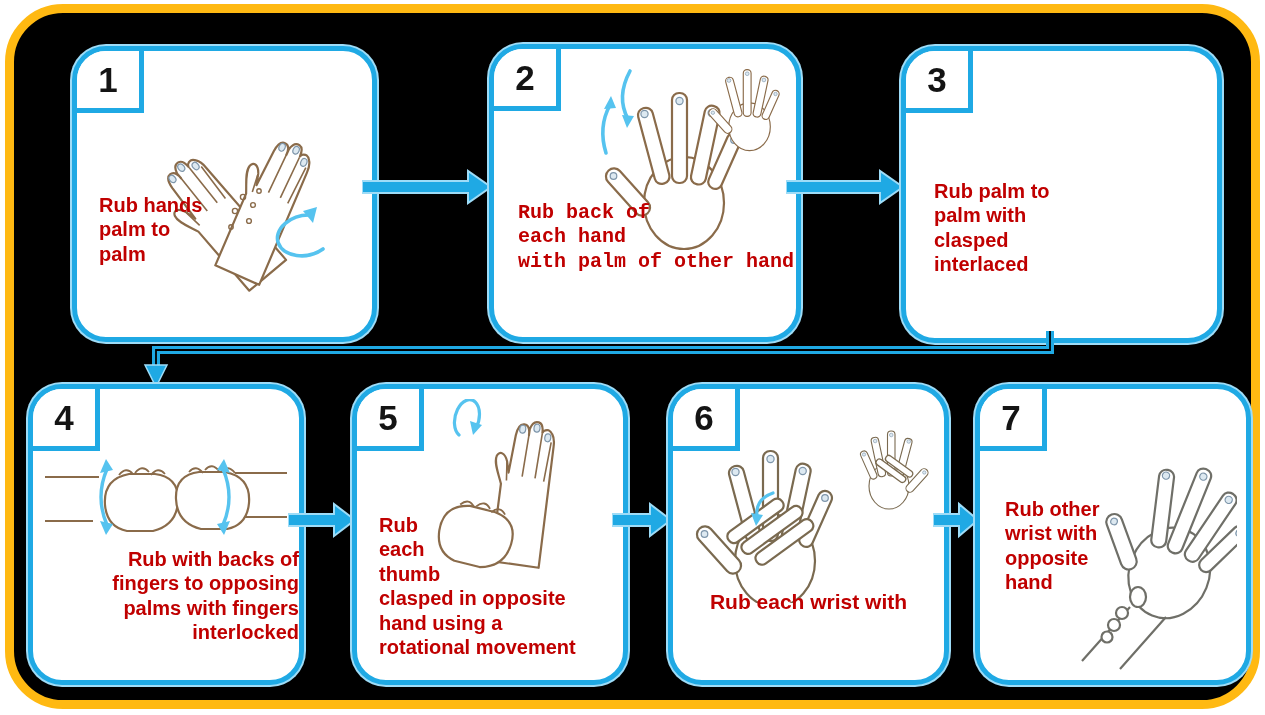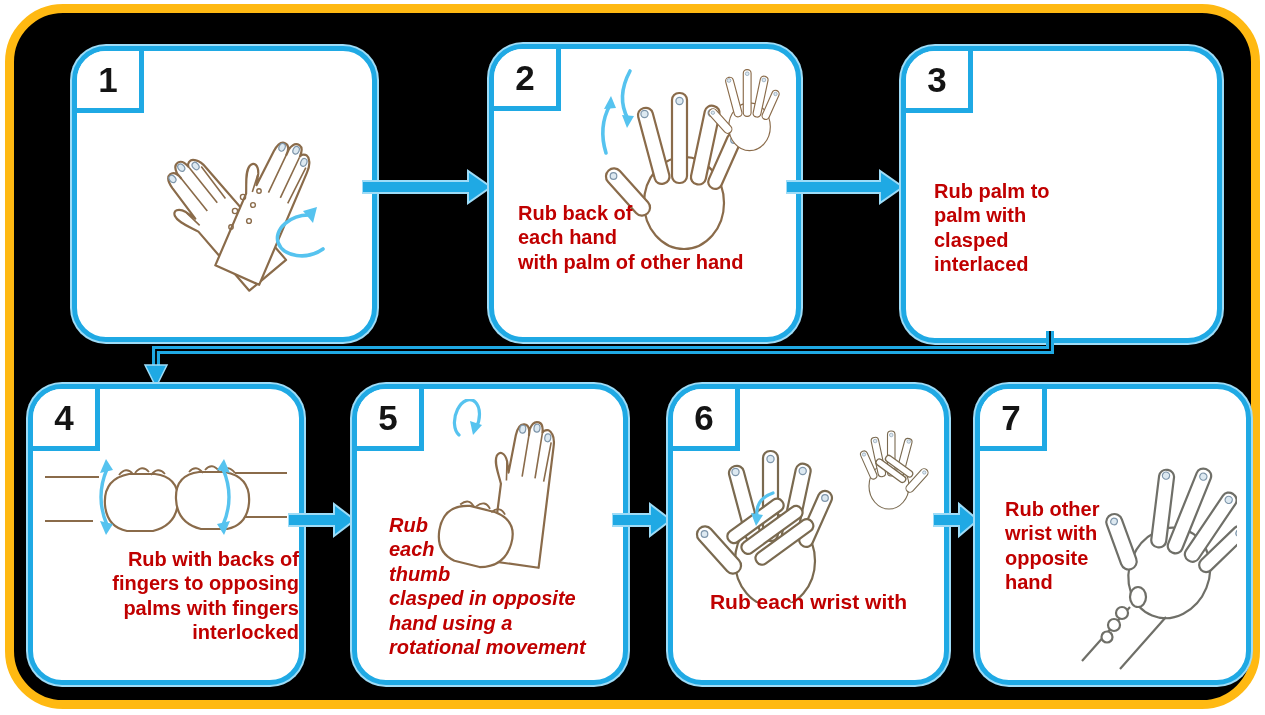--- a/index.html
+++ b/index.html
@@ -40,24 +40,24 @@
   
   .c1{left:72px;top:46px;width:295px;height:286px;}
   .c2{left:489px;top:44px;width:302px;height:288px;}
   .c3{left:901px;top:46px;width:311px;height:287px;}
   .c4{left:28px;top:384px;width:266px;height:291px;}
   .c5{left:352px;top:384px;width:266px;height:291px;}
   .c6{left:668px;top:384px;width:271px;height:291px;}
   .c7{left:975px;top:384px;width:266px;height:291px;}
   
   .c1 .label{left:22px;top:142px;}
-  .c2 .label{left:24px;top:152px;}
+  .c2 .label{left:24px;top:152px;font-family:Liberation Mono, monospace;}
   .c3 .label{left:28px;top:128px;}
   .c4 .label{left:0;right:0;top:158px;text-align:right;}
-  .c5 .label{left:32px;top:124px;font-style:italic;}
+  .c5 .label{left:22px;top:124px;}
   .c6 .label{left:0;right:0;top:200px;text-align:center;font-size:21px;}
   .c7 .label{left:25px;top:108px;}
   
   .c1 .illus{left:88px;top:50px;width:192px;height:235px;color:var(--hand);}
   .c2 .illus{left:84px;top:6px;width:212px;height:205px;color:var(--hand);}
   .c4 .illus{left:10px;top:50px;width:246px;height:124px;color:var(--hand);}
   .c5 .illus{left:50px;top:10px;width:185px;height:185px;color:var(--hand);}
   .c6 .illus{left:12px;top:26px;width:248px;height:188px;color:#7A6A50;}
   .c7 .illus{left:92px;top:36px;width:165px;height:248px;color:#6F6F68;}
   .flow-arrow{position:absolute;}
@@ -109,20 +109,23 @@
           <circle cx="70" cy="110" r="2.6"></circle>
         <circle cx="84" cy="120" r="2.4"></circle>
           <circle cx="94" cy="90" r="2.2"></circle>
           <circle cx="66" cy="126" r="2.2"></circle>
       </g>
       <g>
         <path d="M158 148 A 28 20 -12 1 1 146 114" fill="none" stroke="var(--motion)" stroke-width="3.6" stroke-linecap="round"></path>
         <polygon points="138,110 152,106 148,122" fill="var(--motion)"></polygon>
       </g>
     </svg>
+    <div class="label">Rub hands
+palm to
+palm</div>
   </div>
 
   <svg class="flow-arrow" style="left:362px;top:164px" width="132" height="46" viewBox="0 0 132 46">
     <path d="M0 17 H106 V7 L129 23 L106 39 V29 H0 Z" fill="var(--accent)" stroke="var(--accent-light)" stroke-width="2"></path>
   </svg>
 
   <div class="card c2">
     <div class="numtab">2</div>
     <svg class="illus" viewBox="0 0 212 205">
       <use href="#hand-spread" transform="translate(30,10)"></use>

